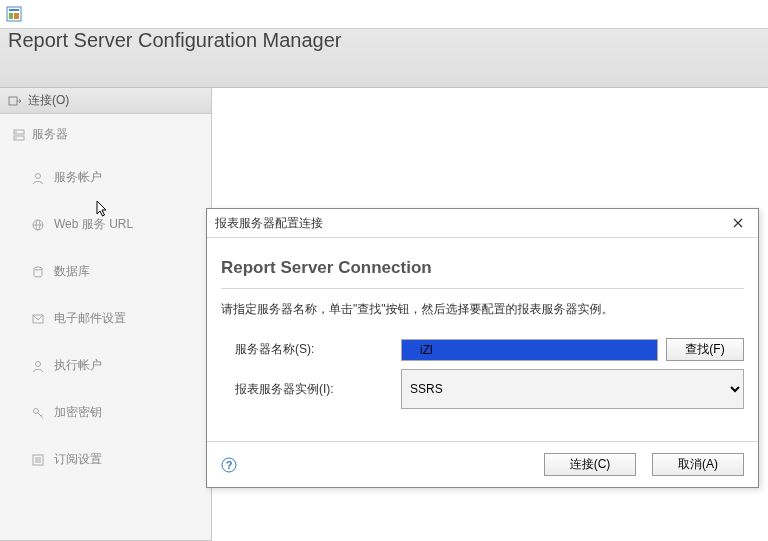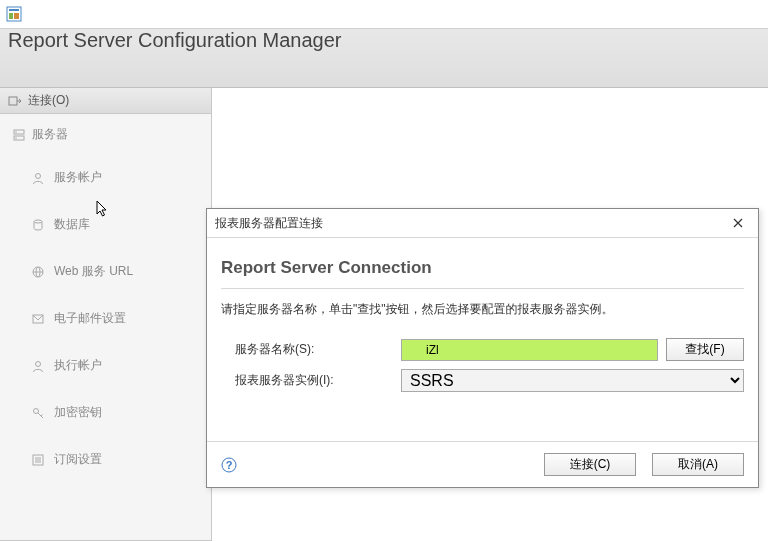--- a/index.html
+++ b/index.html
@@ -29,22 +29,22 @@
   .dialog { position: absolute; left: 206px; top: 208px; width: 553px; height: 280px; background: #fff; border: 1px solid #888; box-shadow: 2px 2px 6px rgba(0,0,0,0.15); }
   .dlg-title { height: 28px; display: flex; align-items: center; justify-content: space-between; padding: 0 8px; }
   .dlg-title span { font-size: 12px; color: #333; }
   .dlg-close { width: 24px; height: 20px; display: flex; align-items: center; justify-content: center; cursor: default; }
   .dlg-sep { height: 1px; background: #d8d8d8; margin: 0; }
   .dlg-body { padding: 12px 14px 8px 14px; }
   .dlg-heading { font-size: 17px; color: #555; font-weight: 700; padding: 8px 0 10px 0; border-bottom: 1px solid #d8d8d8; margin-bottom: 12px; }
   .dlg-instr { font-size: 12px; color: #333; margin-bottom: 20px; }
   .form-row { display: flex; align-items: center; margin-bottom: 8px; }
   .form-label { width: 180px; padding-left: 14px; font-size: 12px; }
-  .form-input { flex: 1; height: 22px; border: 1px solid #aaa; background: #bef264; padding: 0 24px; font-size: 12px; font-family: inherit; }
-  .form-select { flex: 1; height: 23px; border: 1px solid #aaa; background: #f3f3f3; font-size: 16px; padding: 0 4px; font-family: inherit; }
+  .form-input { flex: 1; height: 22px; border: 1px solid #aaa; background: #1d4ed8; padding: 0 18px; font-size: 12px; font-family: inherit; }
+  .form-select { flex: 1; height: 40px; border: 1px solid #aaa; background: #f3f3f3; font-size: 12px; padding: 0 4px; font-family: inherit; }
   .btn { height: 23px; border: 1px solid #999; background: linear-gradient(to bottom, #fdfdfd, #ececec); font-size: 12px; padding: 0 14px; cursor: default; font-family: inherit; }
   .btn-find { width: 78px; margin-left: 8px; }
   .dlg-footer { position: absolute; bottom: 0; left: 0; right: 0; height: 46px; border-top: 1px solid #d8d8d8; display: flex; align-items: center; padding: 0 14px; }
   .help-icon { width: 16px; height: 16px; }
   .dlg-footer .spacer { flex: 1; }
   .dlg-footer .btn { width: 92px; margin-left: 16px; }
   
   .cursor { position: absolute; left: 96px; top: 200px; pointer-events: none; }
   
   svg { display: block; }
@@ -96,35 +96,35 @@
             <svg width="14" height="14" viewBox="0 0 14 14">
               <circle cx="7" cy="5" r="2.5" fill="none" stroke="#aaa"></circle>
               <path d="M2.5 13 C2.5 9.5 11.5 9.5 11.5 13" fill="none" stroke="#aaa"></path>
             </svg>
           </span>
         <span>服务帐户</span>
       </div>
       <div class="nav-item">
         <span class="icon">
             <svg width="14" height="14" viewBox="0 0 14 14">
-              <ellipse cx="7" cy="3.5" rx="4" ry="1.5" fill="none" stroke="#aaa"></ellipse>
-              <path d="M3 3.5 L3 10.5 A4 1.5 0 0 0 11 10.5 L11 3.5" fill="none" stroke="#aaa"></path>
-            </svg>
-          </span>
-        <span>数据库</span>
-      </div>
-      <div class="nav-item">
-        <span class="icon">
-            <svg width="14" height="14" viewBox="0 0 14 14">
               <circle cx="7" cy="7" r="5" fill="none" stroke="#aaa"></circle>
               <ellipse cx="7" cy="7" rx="2" ry="5" fill="none" stroke="#aaa"></ellipse>
               <line x1="2" y1="7" x2="12" y2="7" stroke="#aaa"></line>
             </svg>
           </span>
         <span>Web 服务 URL</span>
+      </div>
+      <div class="nav-item">
+        <span class="icon">
+            <svg width="14" height="14" viewBox="0 0 14 14">
+              <ellipse cx="7" cy="3.5" rx="4" ry="1.5" fill="none" stroke="#aaa"></ellipse>
+              <path d="M3 3.5 L3 10.5 A4 1.5 0 0 0 11 10.5 L11 3.5" fill="none" stroke="#aaa"></path>
+            </svg>
+          </span>
+        <span>数据库</span>
       </div>
       <div class="nav-item">
         <span class="icon">
             <svg width="14" height="14" viewBox="0 0 14 14">
               <rect x="2" y="3" width="10" height="8" fill="none" stroke="#aaa"></rect>
               <path d="M2 3 L7 8 L12 3" fill="none" stroke="#aaa"></path>
             </svg>
           </span>
         <span>电子邮件设置</span>
       </div>

